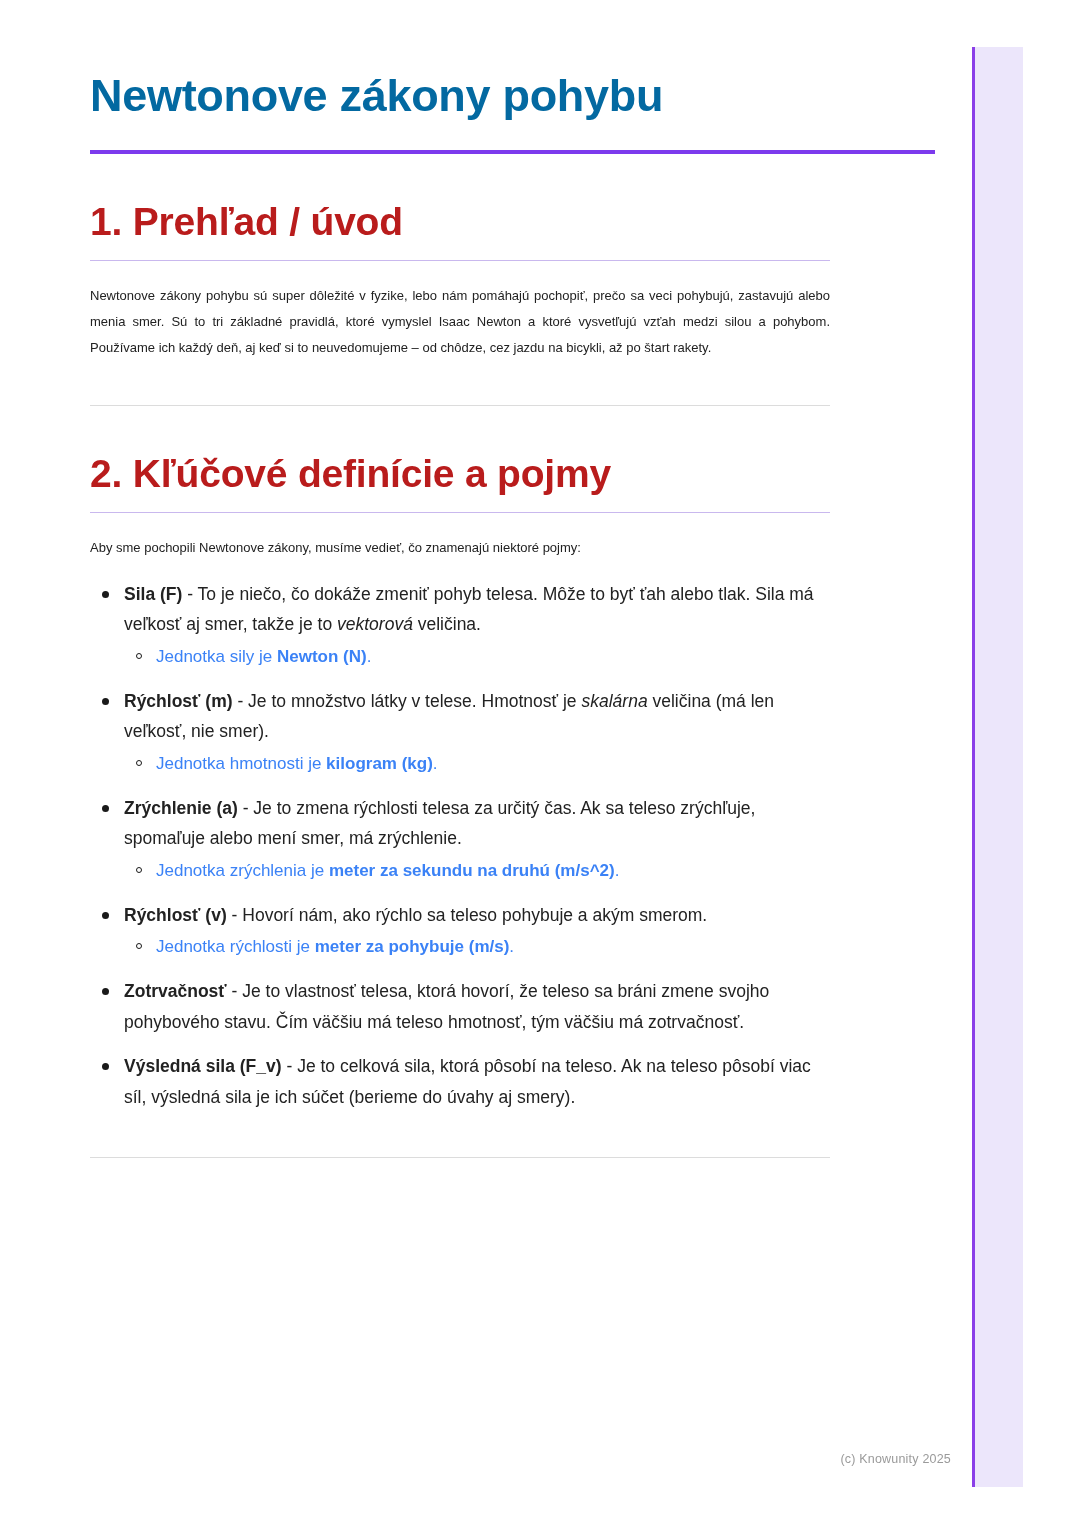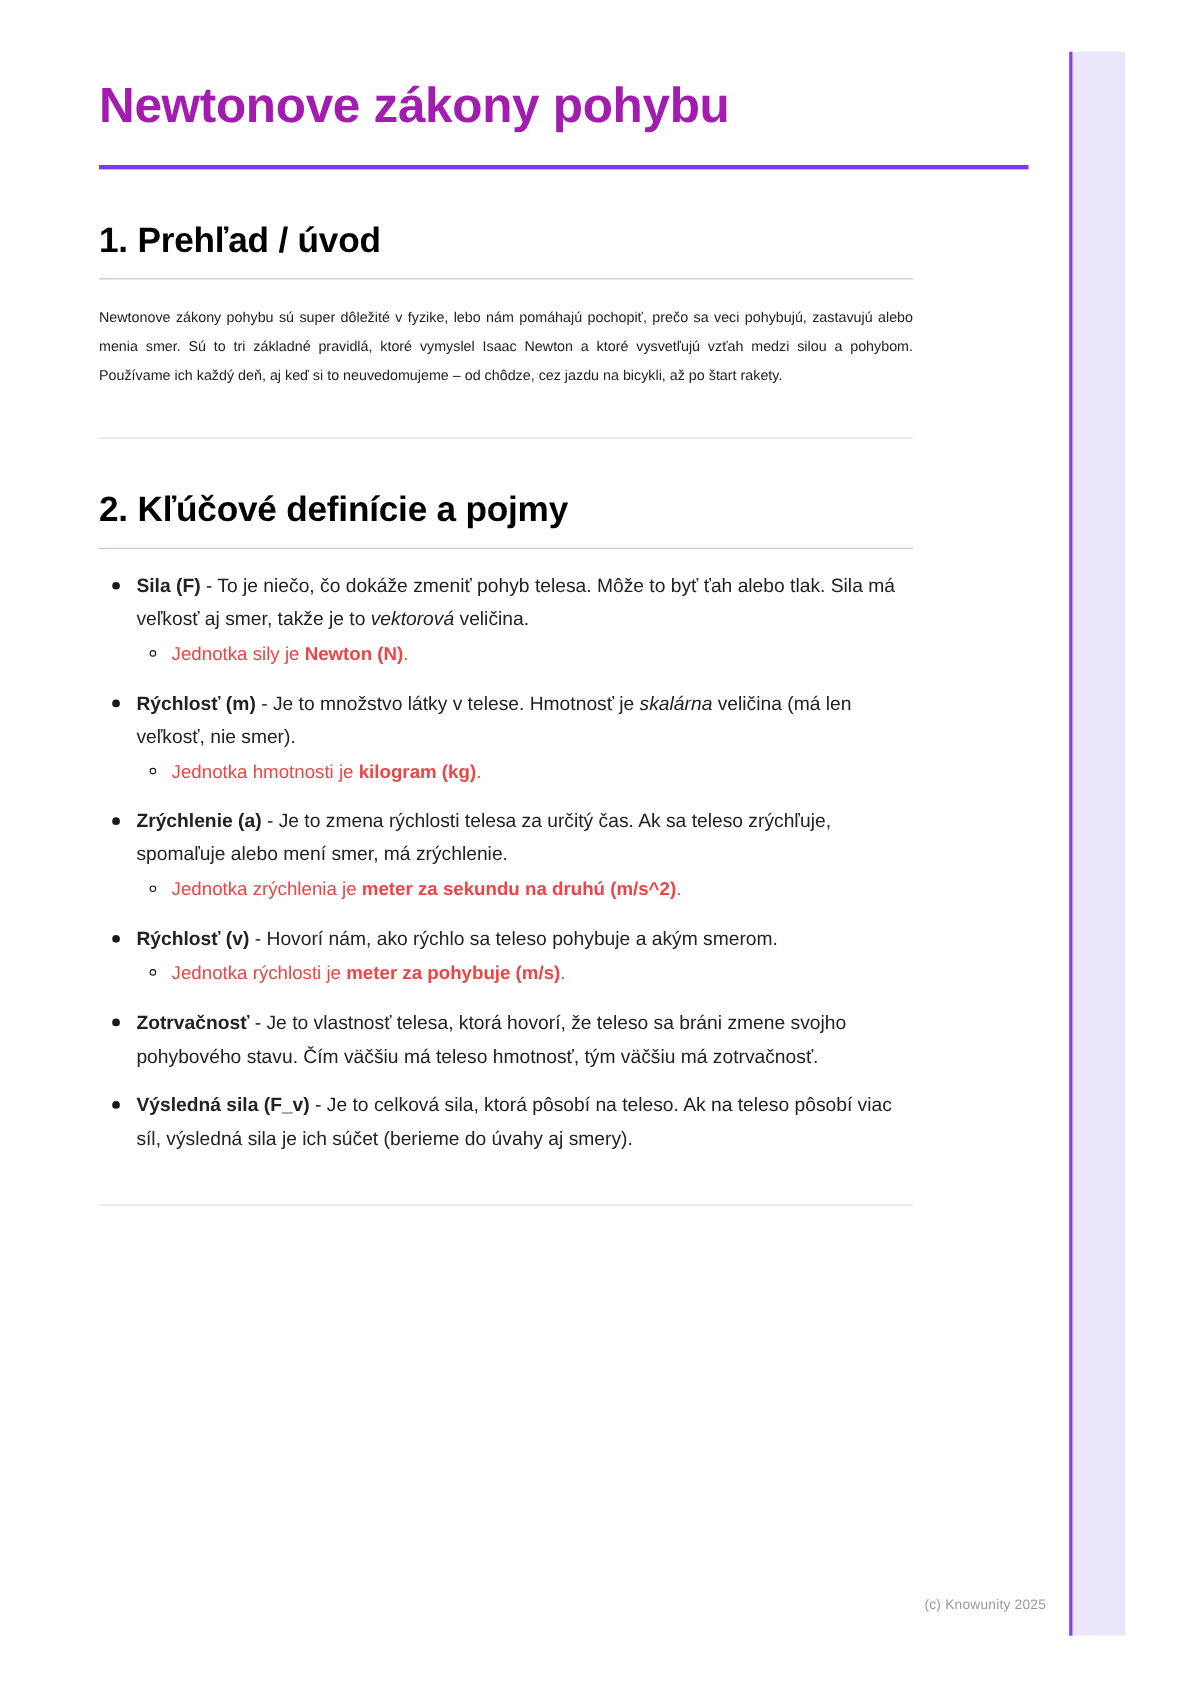--- a/index.html
+++ b/index.html
@@ -40,34 +40,34 @@
   .content {
     position: absolute;
     left: 90px;
     top: 70px;
     width: 845px;
   }
   h1.doc-title {
     font-size: 45px;
     line-height: 1.15;
     font-weight: bold;
-    color: #a21caf;
+    color: #0369a1;
     margin: 0 0 0 0;
     letter-spacing: -0.3px;
   }
   .title-rule {
     height: 4px;
     background: #7c3aed;
     margin-top: 28px;
     width: 845px;
   }
   h2.section-title {
-    font-size: 32px;
+    font-size: 39px;
     font-weight: bold;
-    color: #000000;
+    color: #b91c1c;
     margin: 0;
     letter-spacing: -0.2px;
   }
   .section {
     margin-top: 46px;
   }
   .section-rule {
     height: 1px;
     background: #c9b8ee;
     margin-top: 16px;
@@ -114,21 +114,21 @@
   ul.subbullets {
     list-style: none;
     margin: 2px 0 0 0;
     padding: 0;
   }
   ul.subbullets > li {
     position: relative;
     padding-left: 32px;
     font-size: 17px;
     line-height: 1.75;
-    color: #ef4444;
+    color: #3b82f6;
     margin-top: 2px;
   }
   ul.subbullets > li::before {
     content: "";
     position: absolute;
     left: 12px;
     top: 11px;
     width: 6px;
     height: 6px;
     border-radius: 50%;
@@ -164,20 +164,21 @@
       <h2 class="section-title">1. Prehľad / úvod</h2>
       <div class="section-rule"></div>
       <p class="body-text">Newtonove zákony pohybu sú super dôležité v fyzike, lebo nám pomáhajú pochopiť, prečo sa veci pohybujú, zastavujú alebo menia smer. Sú to tri základné pravidlá, ktoré vymyslel Isaac Newton a ktoré vysvetľujú vzťah medzi silou a pohybom. Používame ich každý deň, aj keď si to neuvedomujeme – od chôdze, cez jazdu na bicykli, až po štart rakety.</p>
     </div>
 
     <div class="divider"></div>
 
     <div class="section">
       <h2 class="section-title">2. Kľúčové definície a pojmy</h2>
       <div class="section-rule"></div>
+      <p class="body-text">Aby sme pochopili Newtonove zákony, musíme vedieť, čo znamenajú niektoré pojmy:</p>
 
       <ul class="bullets" id="definitions-list">
           <li><b>Sila (F)</b><span> - To je niečo, čo dokáže zmeniť pohyb telesa. Môže to byť ťah alebo tlak. Sila má veľkosť aj smer, takže je to </span><i>vektorová</i><span> veličina.</span><ul class="subbullets">
               <li><span>Jednotka sily je </span><b>Newton (N)</b><span>.</span></li>
             </ul></li>
           <li><b>Rýchlosť (m)</b><span> - Je to množstvo látky v telese. Hmotnosť je </span><i>skalárna</i><span> veličina (má len veľkosť, nie smer).</span><ul class="subbullets">
               <li><span>Jednotka hmotnosti je </span><b>kilogram (kg)</b><span>.</span></li>
             </ul></li>
           <li><b>Zrýchlenie (a)</b><span> - Je to zmena rýchlosti telesa za určitý čas. Ak sa teleso zrýchľuje, spomaľuje alebo mení smer, má zrýchlenie.</span><ul class="subbullets">
               <li><span>Jednotka zrýchlenia je </span><b>meter za sekundu na druhú (m/s^2)</b><span>.</span></li>

